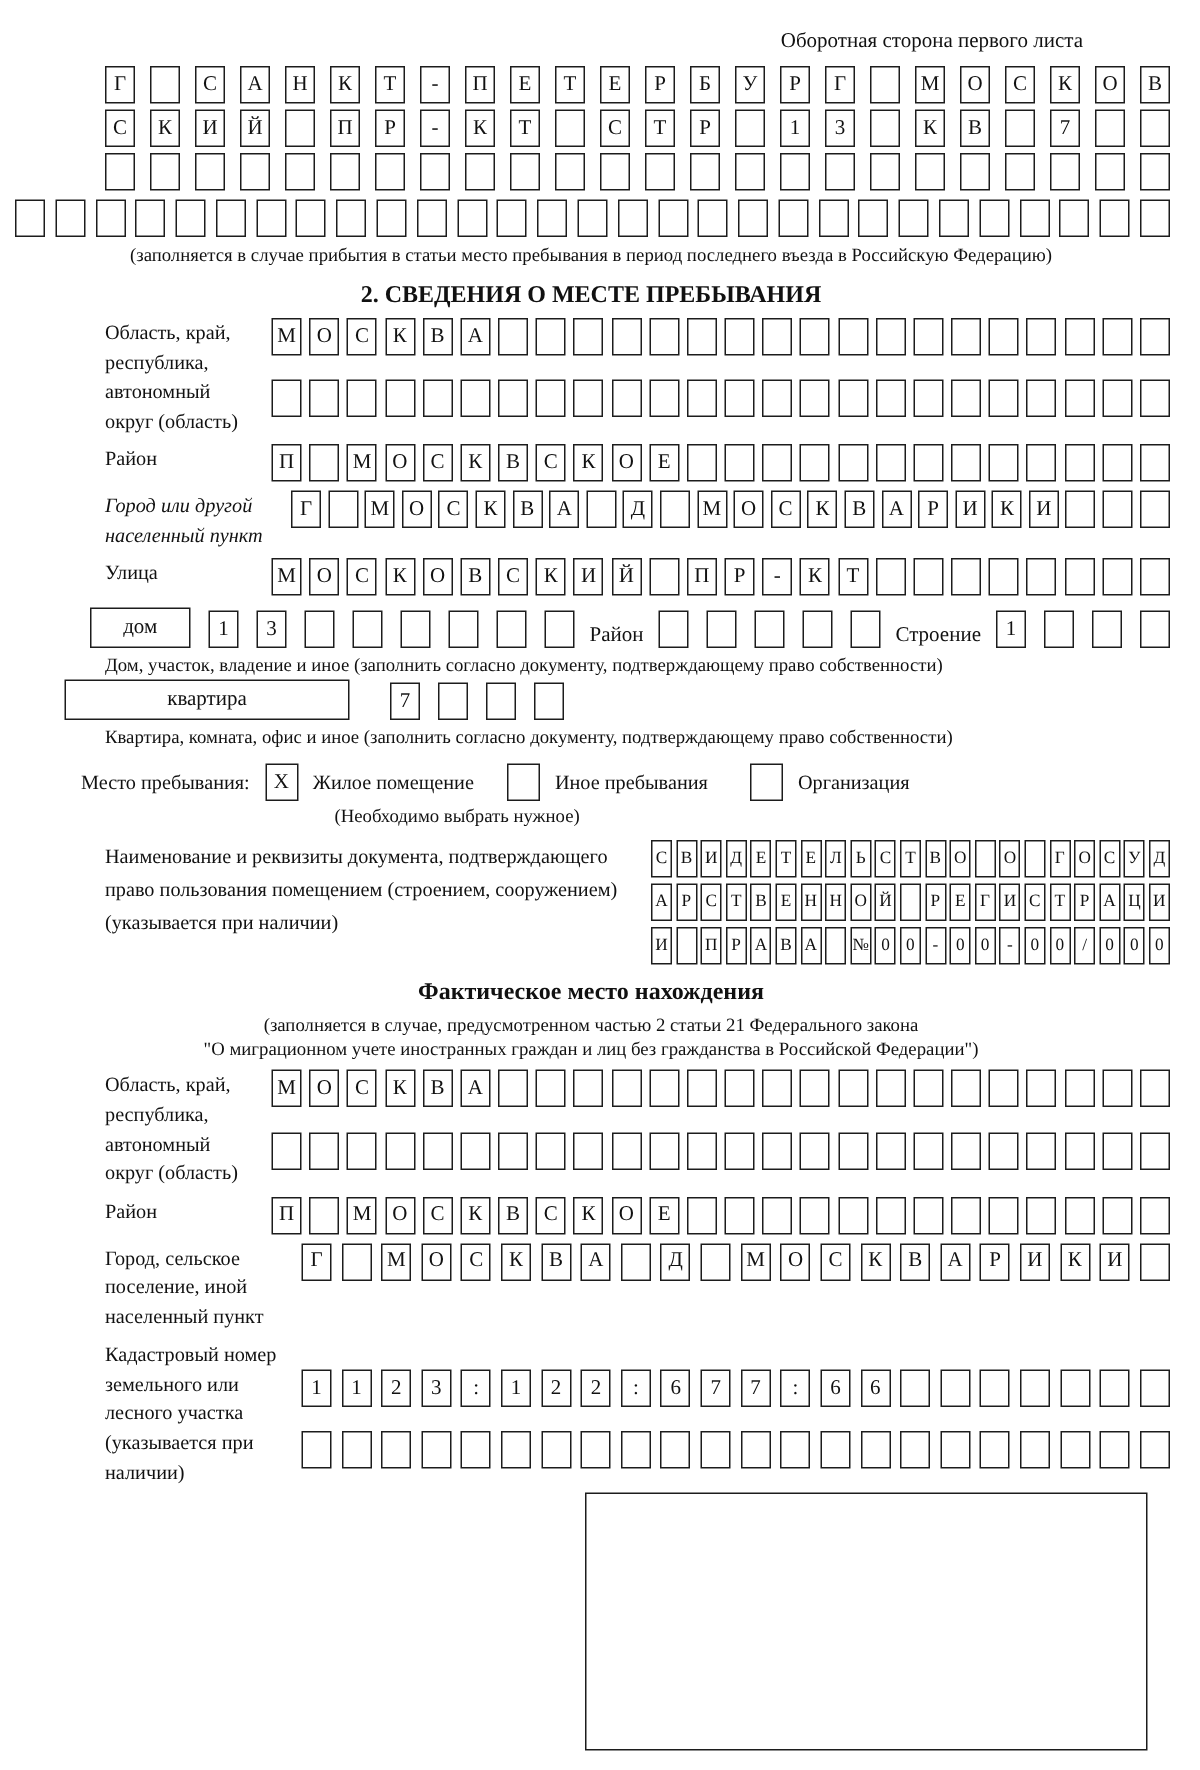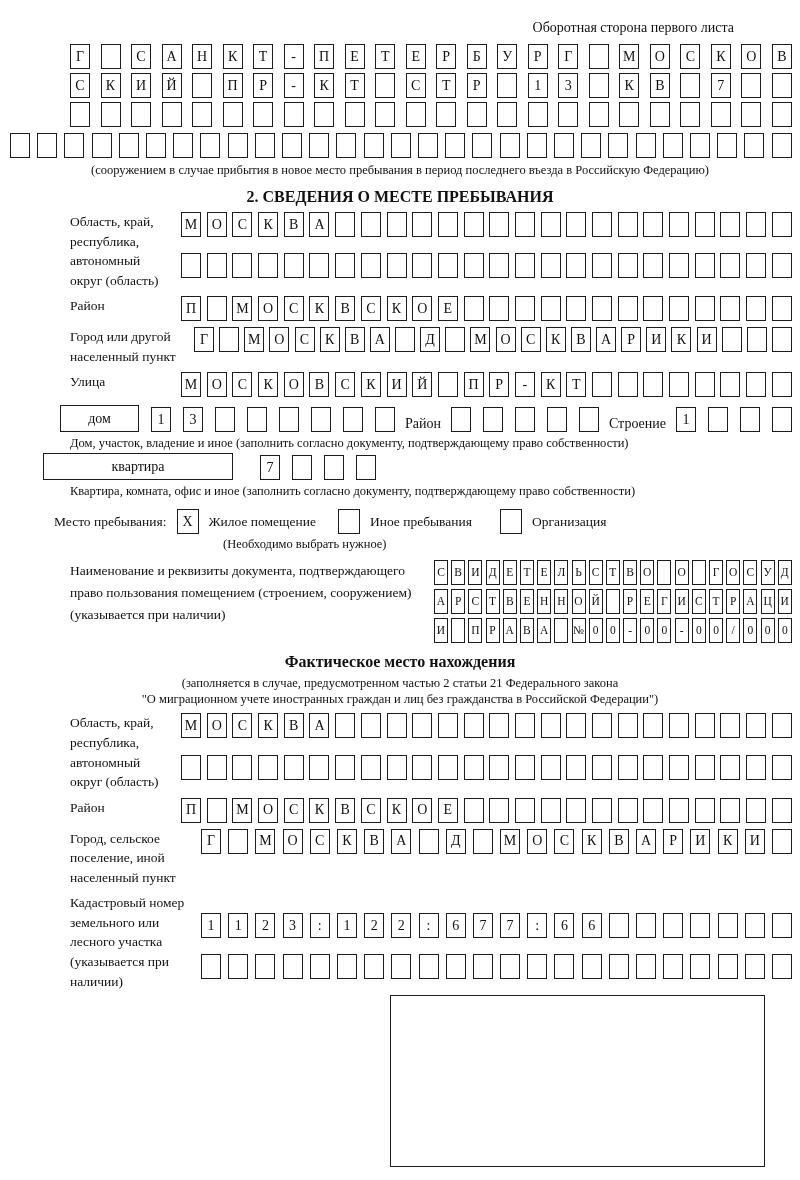--- a/index.html
+++ b/index.html
@@ -2,28 +2,28 @@
 <html><head>
 <meta charset="utf-8">
 <style>
   html,body { margin:0; padding:0; background:#fff; }
   body {
     width:800px; height:1180px;
     font-family:"Liberation Serif","DejaVu Serif",serif;
     color:#111; font-size:13.5px;
     position:relative; overflow:hidden;
   }
-  .page { padding:6px 8px 0 8px; }
+  .page { padding:6px 20px 0 8px; }
 
   .header-note { text-align:right; padding-right:58px; font-size:14px; margin-top:14px; }
 
   .form-row { display:flex; margin-left:62px; margin-top:6px; }
   .row-label { flex-shrink:0; line-height:1.45; padding-right:6px; }
   .lw-105 { width:105px; }
-  .lw-118 { width:118px; }
+  .lw-118 { width:118px;font-style:italic; }
   .lw-125 { width:125px; }
   .lw-360 { width:358px; line-height:1.6; }
   .cells-col { flex:1; display:flex; flex-direction:column; gap:4px; }
 
   .cells { display:flex; justify-content:space-between; flex:1; }
   .cell {
     width:20px; height:25px; box-sizing:border-box;
     border:1.7px solid #1c1c1c;
     display:flex; align-items:center; justify-content:center;
     font-size:14px; line-height:1;
@@ -175,21 +175,21 @@
       <span class="cell"></span>
       <span class="cell"></span>
       <span class="cell"></span>
       <span class="cell"></span>
       <span class="cell"></span>
       <span class="cell"></span>
       <span class="cell"></span>
       <span class="cell"></span>
       <span class="cell"></span>
     </div>
-  <div class="caption">(сооружением в случае прибытия в новое место пребывания в период последнего въезда в Российскую Федерацию)</div>
+  <div class="caption">(заполняется в случае прибытия в статьи место пребывания в период последнего въезда в Российскую Федерацию)</div>
 
   <div class="section-title">2. СВЕДЕНИЯ О МЕСТЕ ПРЕБЫВАНИЯ</div>
 
   <div class="form-row">
     <div class="row-label lw-105">Область, край, республика, автономный округ (область)</div>
     <div class="cells-col">
       <div class="cells">
           <span class="cell">М</span>
           <span class="cell">О</span>
           <span class="cell">С</span>

